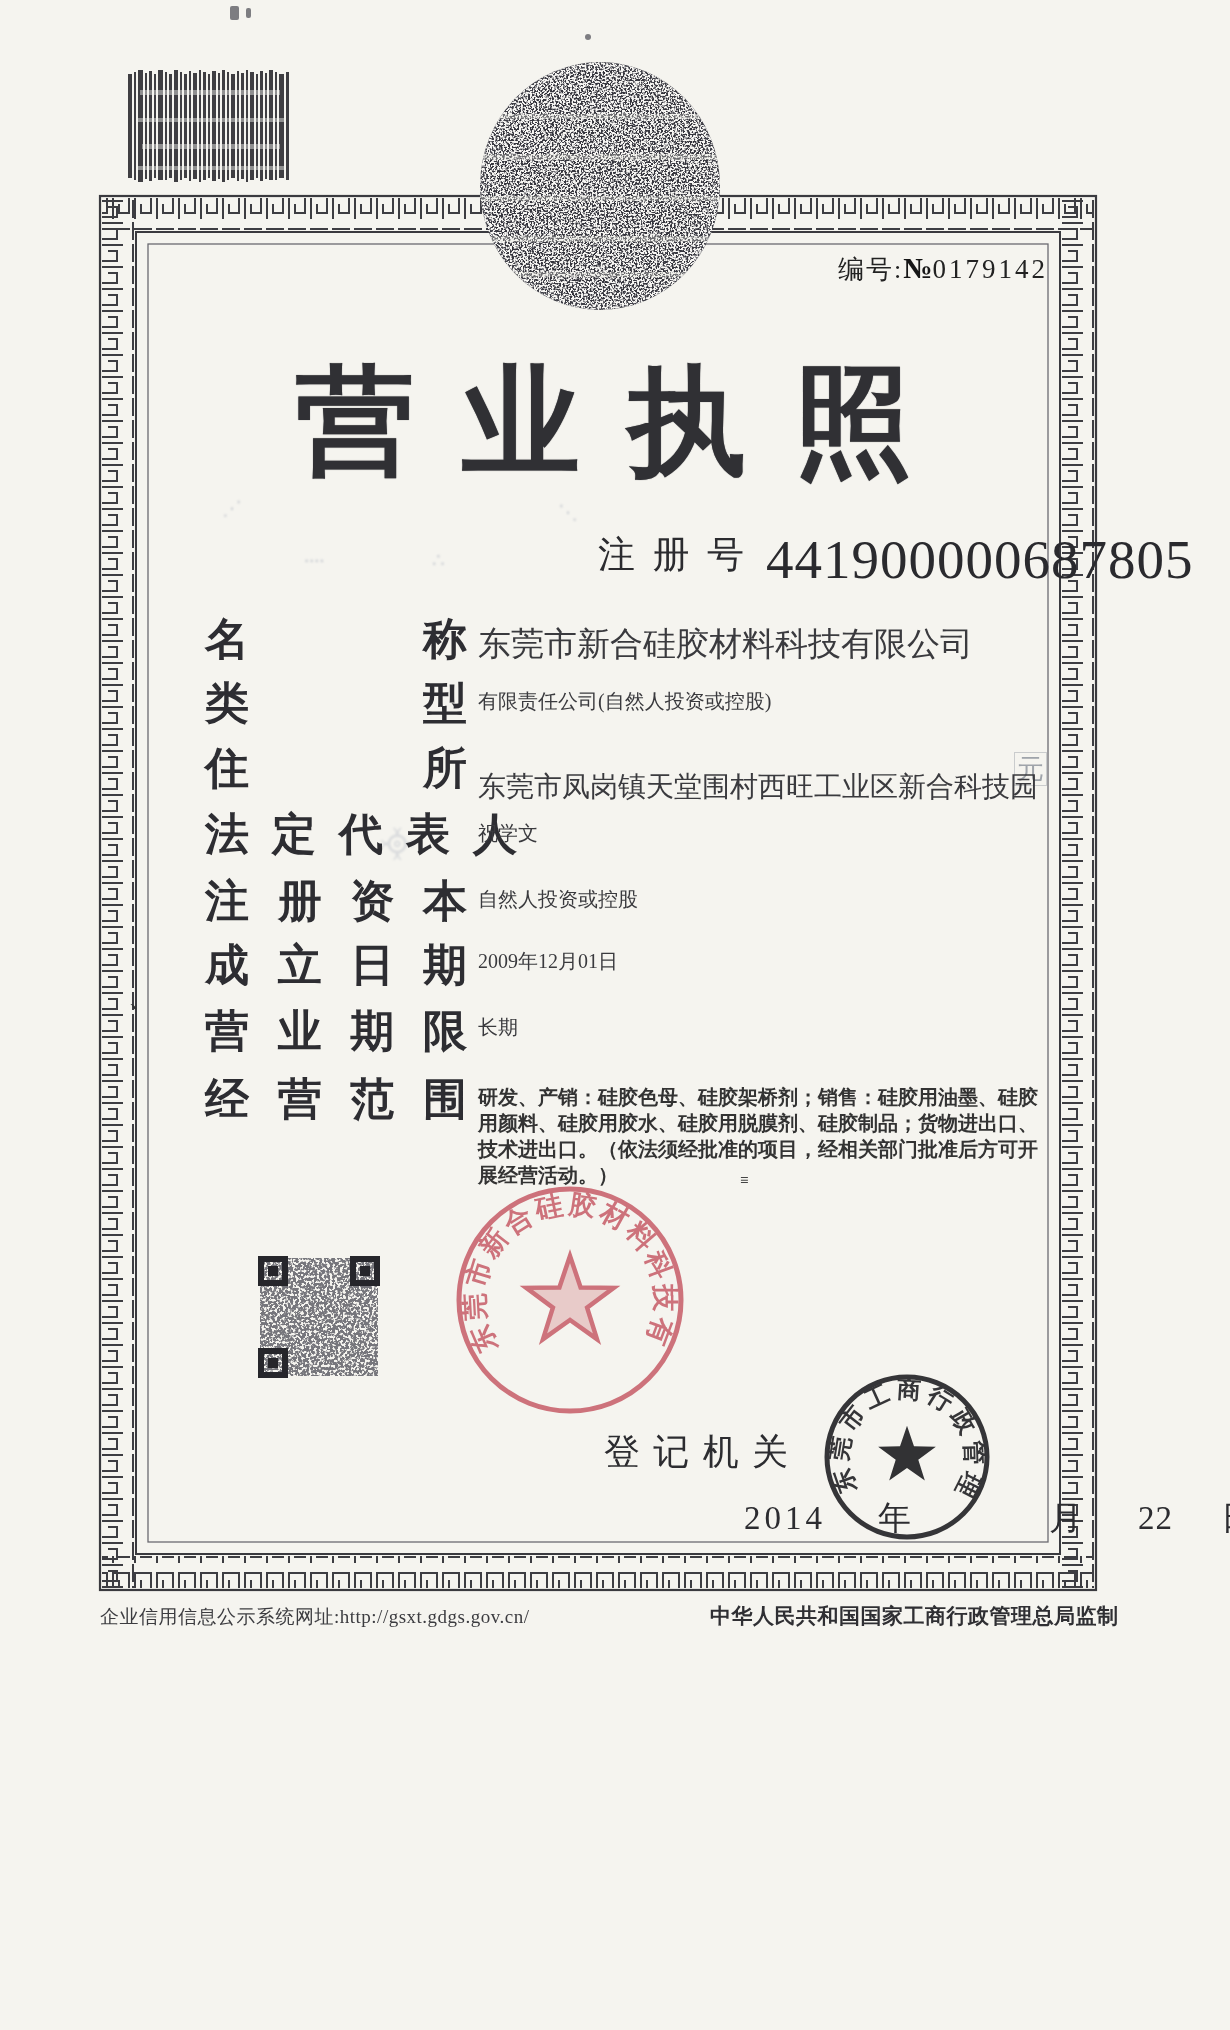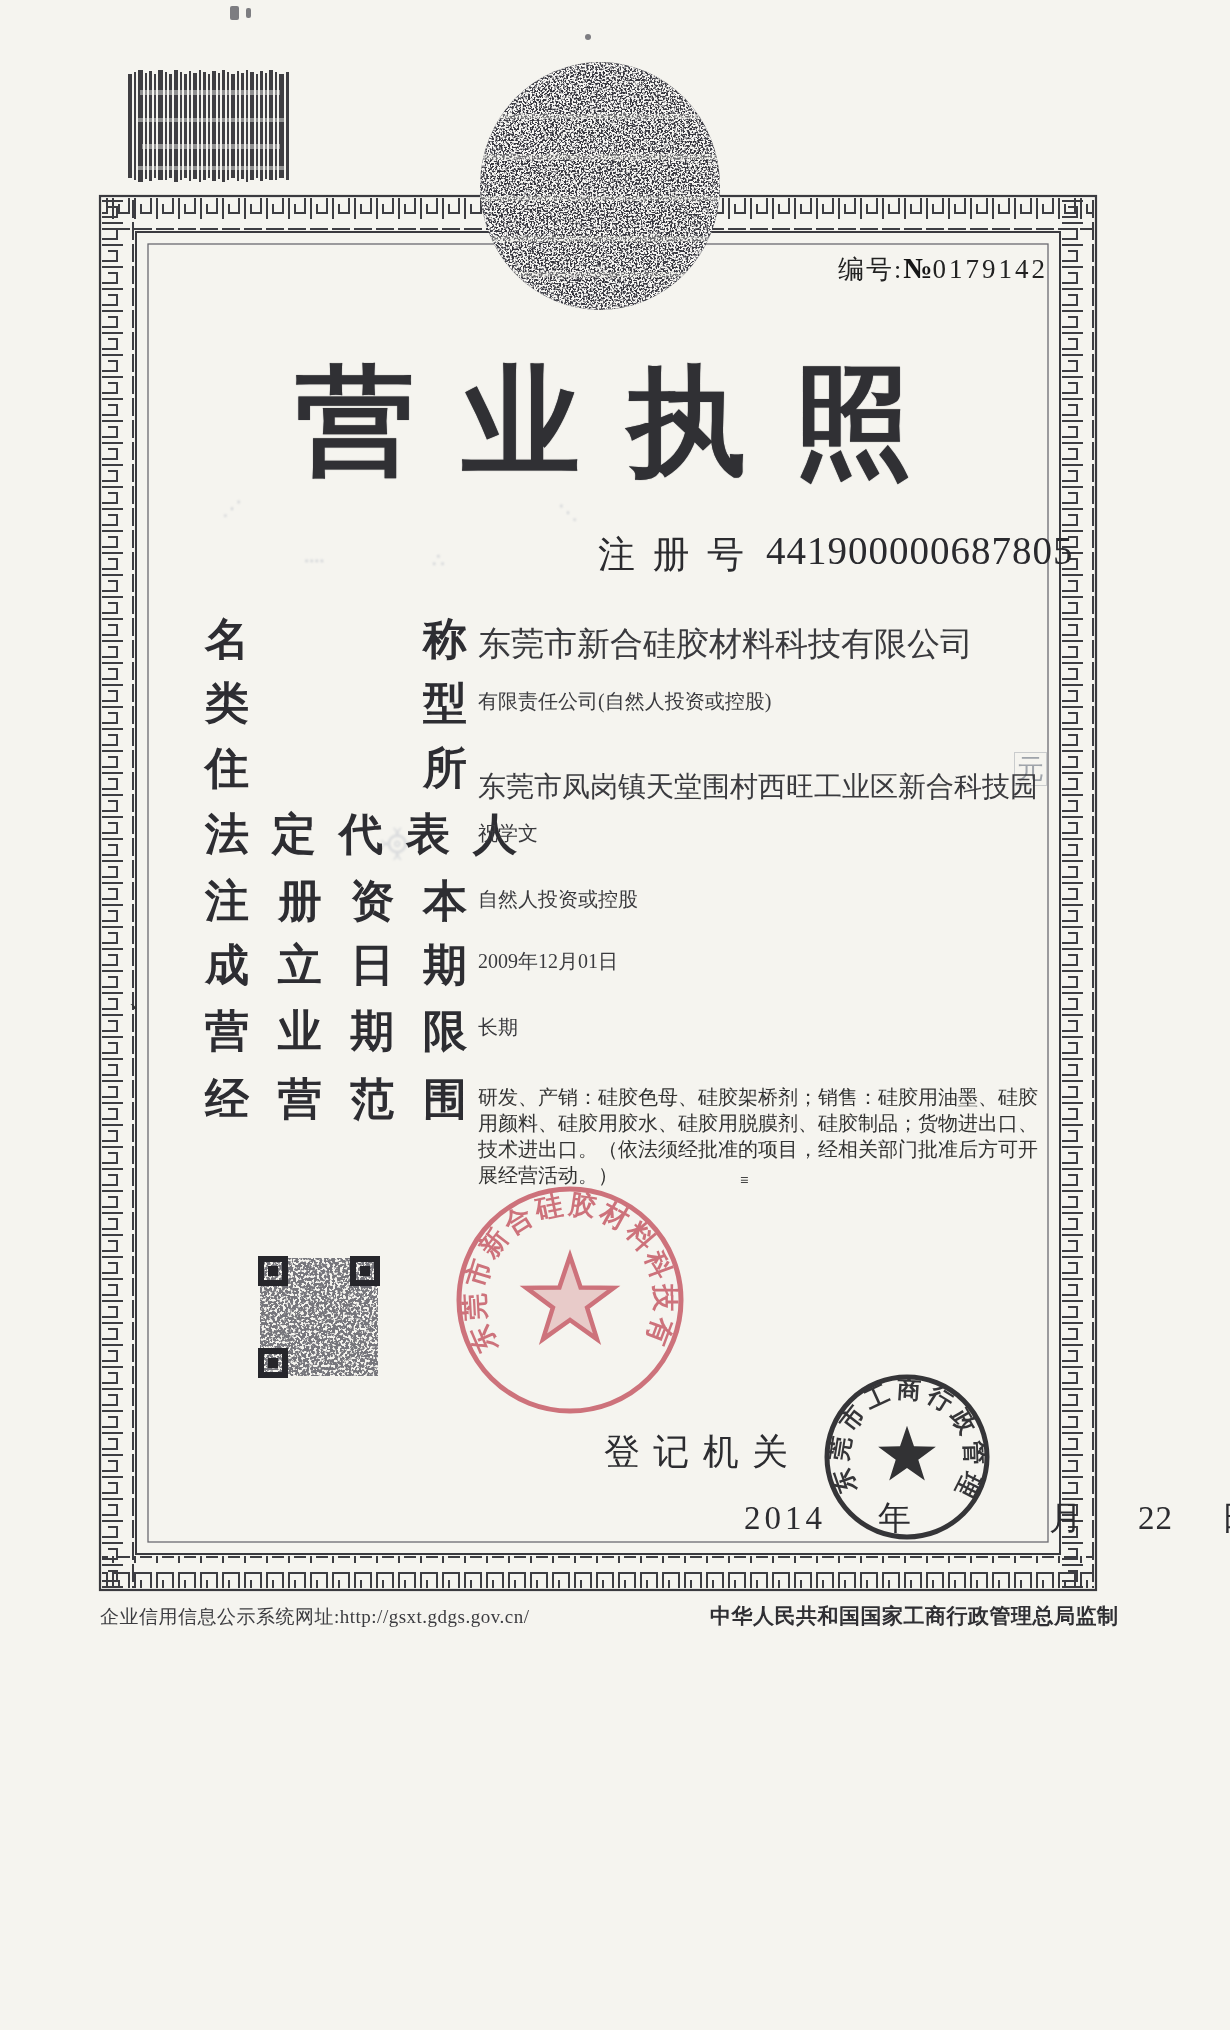--- a/index.html
+++ b/index.html
@@ -18,31 +18,31 @@
   .serial .lab{font-size:26px;letter-spacing:2px;color:#222;}
   .serial .nosign{font-size:29px;font-weight:bold;color:#161616;}
   .serial .num{font-size:27px;letter-spacing:3px;color:#222;}
   
   .title{top:346px;left:296px;width:616px;height:150px;font-size:118px;line-height:150px;
     font-weight:bold;color:#242429;z-index:6;font-family:"DejaVu Sans","Liberation Sans",sans-serif;
     text-shadow:0 0 1px rgba(40,40,46,.75);opacity:.94;}
   .spread{display:flex;justify-content:space-between;}
   
   .regno-label{top:530px;left:598px;width:146px;font-size:37px;color:#2b2b2f;z-index:6;}
-  .regno-value{top:528px;left:766px;font-size:39px;letter-spacing:1px;color:#2a2a2e;z-index:6;}
+  .regno-value{top:528px;left:766px;font-size:55px;letter-spacing:1px;color:#2a2a2e;z-index:6;}
   
   .row{position:absolute;left:0;top:0;width:100%;z-index:6;}
   .flabel{position:absolute;left:205px;width:262px;font-size:44px;line-height:1;color:#2d2d32;
     font-weight:600;}
   .flabel.wide{width:312px;}
   .fvalue{position:absolute;left:478px;width:575px;font-size:20px;line-height:1.15;color:#3a3a3e;}
   .fvalue.big{font-size:33px;}
   .fvalue.small{font-size:28px;}
   .fvalue.scope{font-size:20px;line-height:26px;width:560px;text-align:justify;color:#333;
-    font-weight:400;}
+    font-weight:700;}
   .scope-mark{position:absolute;left:740px;top:1172px;font-size:15px;color:#444;letter-spacing:-2px;
     font-weight:bold;z-index:6;}
   
   .registry-label{top:1428px;left:604px;width:184px;font-size:36px;color:#2c2c30;z-index:4;}
   .dateline{top:1488px;left:744px;z-index:4;display:flex;align-items:baseline;font-size:33px;color:#2c2c30;gap:40px;}
   .dateline .y{letter-spacing:4px;}
   .dateline .u{margin-left:12px;}
   .dateline .gapm{width:46px;}
   .dateline .d{margin-left:16px;letter-spacing:1px;margin-top:12px;}
   .dateline .du{margin-left:8px;}

